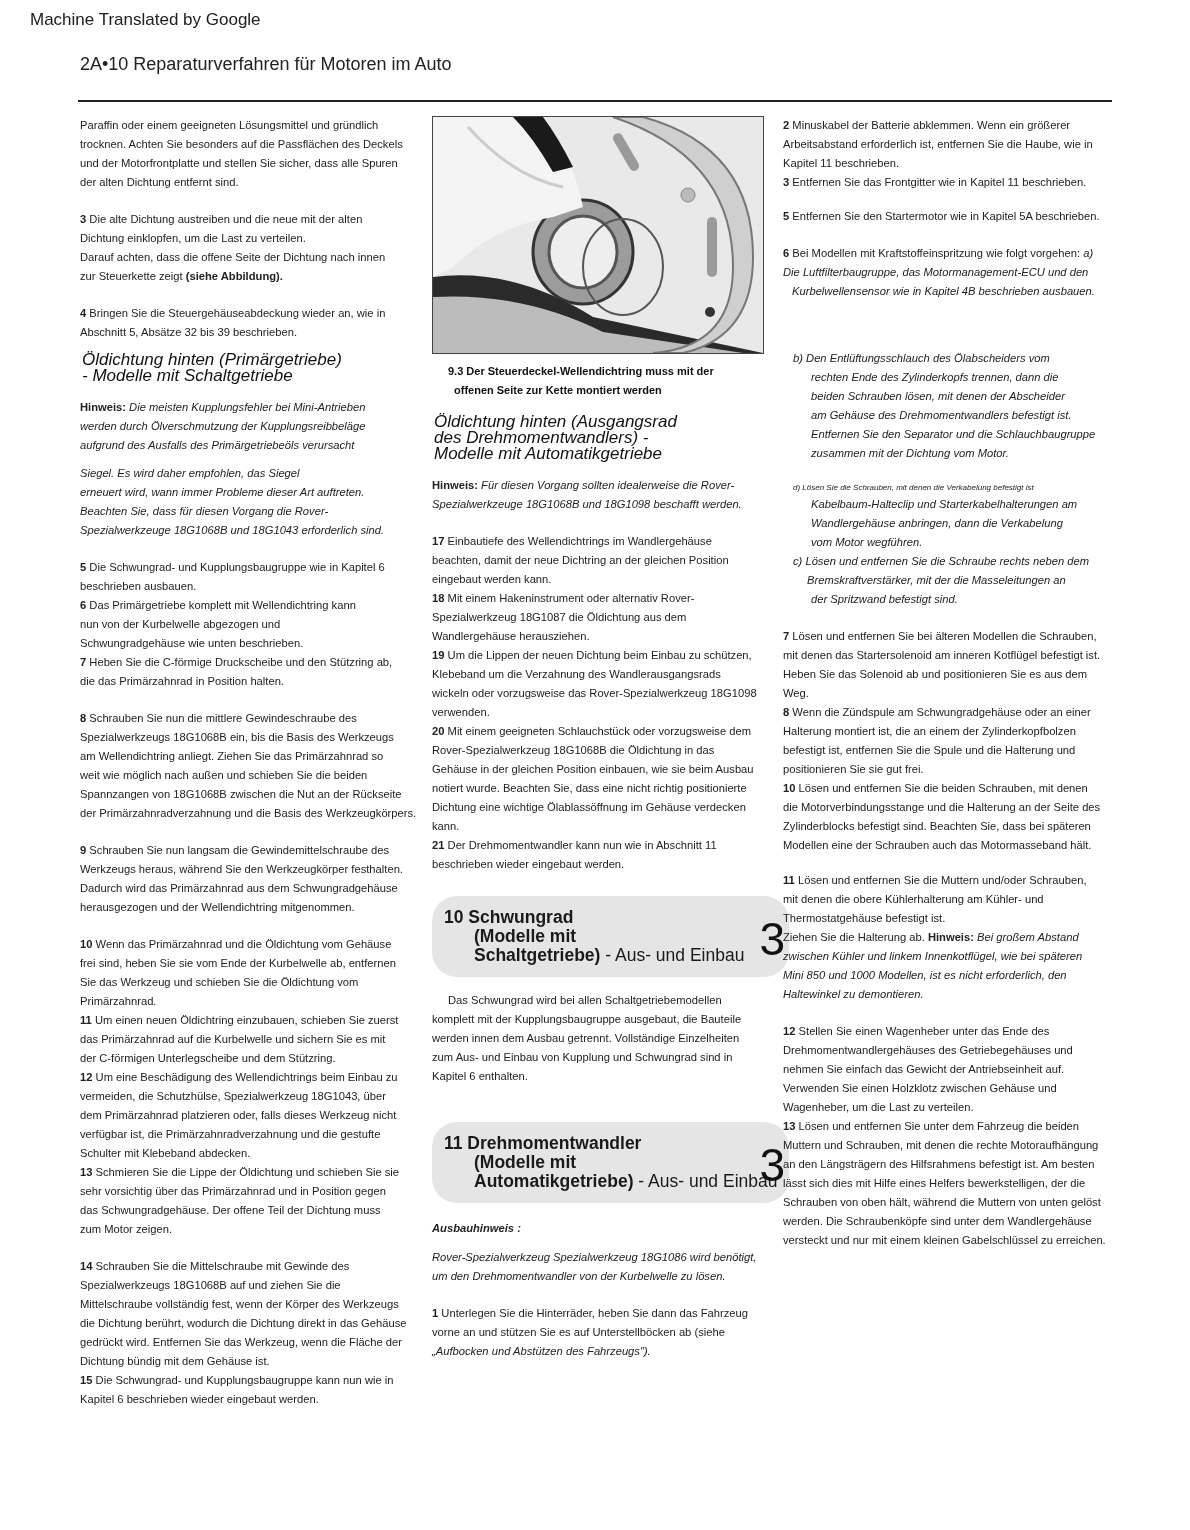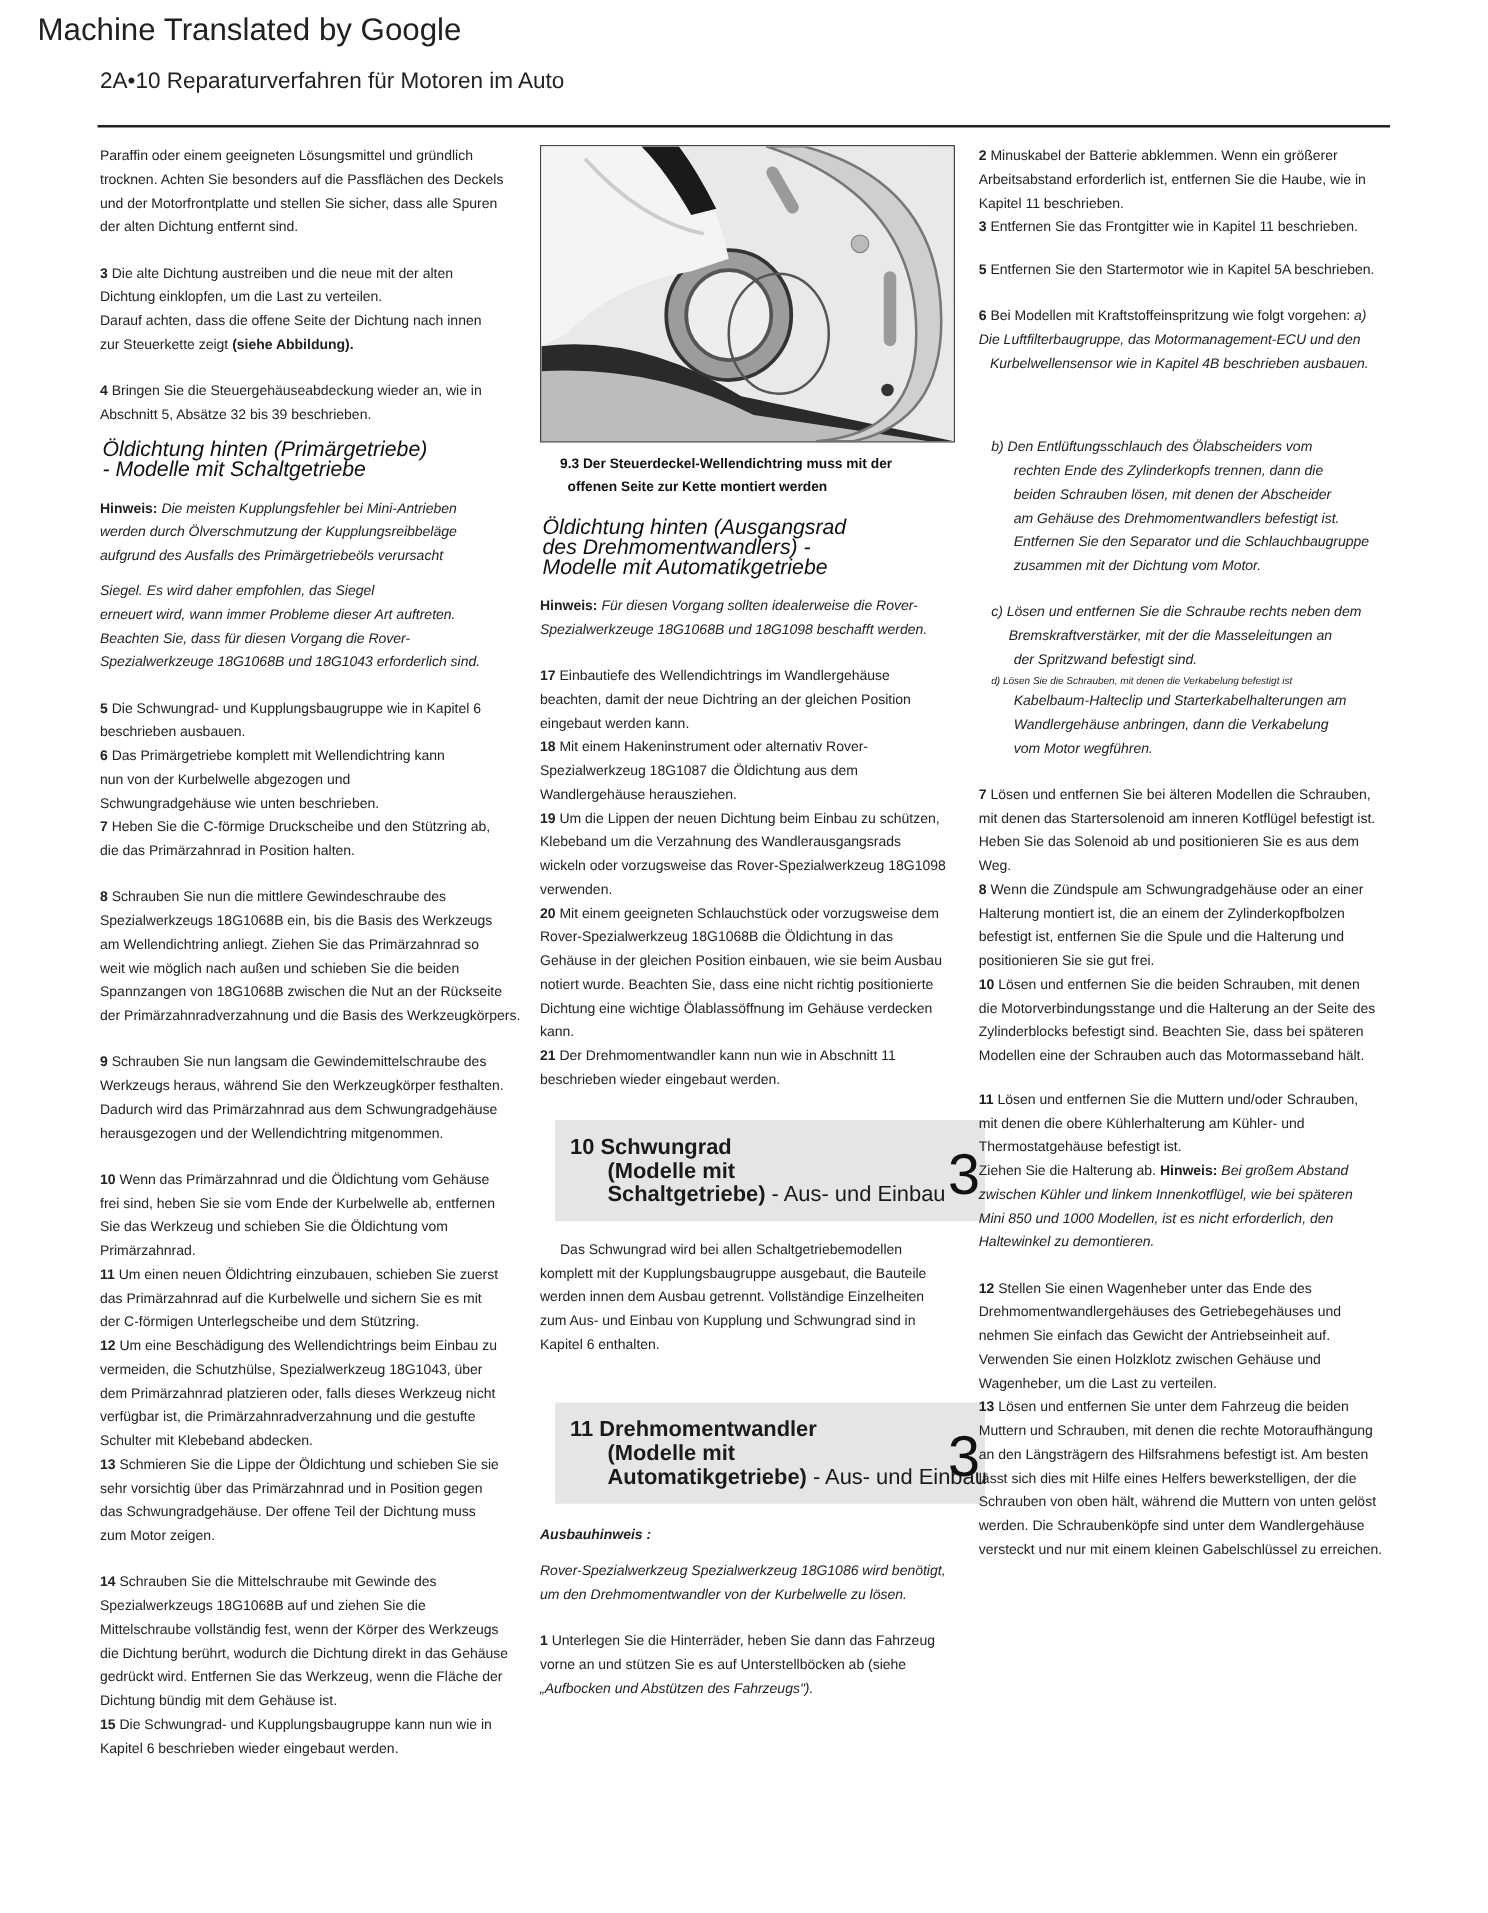--- a/index.html
+++ b/index.html
@@ -1,34 +1,34 @@
 <!DOCTYPE html>
 <html><head>
 <meta charset="utf-8">
 <style>
   html, body { margin: 0; padding: 0; background: #ffffff; }
   body { width: 1190px; height: 1530px; position: relative; overflow: hidden; font-family: "Liberation Sans", sans-serif; color: #1a1a1a; }
-  .mt { position: absolute; left: 30px; top: 10px; font-size: 25px; color: #202020; }
+  .mt { position: absolute; left: 30px; top: 10px; font-size: 17px; color: #202020; }
   .running-head { position: absolute; left: 80px; top: 54px; font-size: 18px; color: #222; }
   .rule { position: absolute; left: 78px; top: 100px; width: 1034px; height: 2px; background: #222; }
   .col { position: absolute; top: 116px; font-size: 11.2px; line-height: 19px; color: #222; }
   .col1 { left: 80px; width: 350px; }
   .col2 { left: 432px; width: 340px; }
   .col3 { left: 783px; width: 340px; }
   .p { margin: 0; }
   .gap { height: 18px; }
   .gap-s { height: 8px; }
   b.n { font-weight: bold; }
   .i { font-style: italic; }
   .h2 { font-weight: normal; font-style: italic; font-size: 17px; line-height: 16px; margin: 2px 0 14px 2px; color: #111; }
   .ind2 { padding-left: 28px; }
   .tiny { font-size: 8px; line-height: 14px; }
   .photo { position: relative; width: 330px; height: 236px; border: 1px solid #444; background: linear-gradient(135deg,#f2f2f2 0%,#dcdcdc 40%,#bdbdbd 60%,#e8e8e8 100%); overflow: hidden; }
   .caption { font-weight: bold; font-size: 11px; line-height: 19px; margin: 8px 0 14px 16px; color: #111; }
-  .secbox { position: relative; background: #e5e5e5; width: 328px; padding: 12px 4px 12px 12px; margin-left: 12px; }
+  .secbox { position: relative; background: #e5e5e5; width: 328px; padding: 12px 17px 12px 12px; margin-left: 0; border-radius: 25px; }
   .secbox .title { font-size: 17.5px; font-weight: bold; line-height: 19px; color: #1a1a1a; }
   .secbox .title .t2 { padding-left: 30px; display: block; }
   .secbox .normal { font-weight: normal; }
   .secbox .big3 { position: absolute; right: 4px; top: 20px; font-size: 46px; line-height: 46px; font-weight: normal; color: #111; }
 </style>
 </head>
 <body>
 
 <div class="mt">Machine Translated by Google</div>
 <div class="running-head">2A•10 Reparaturverfahren für Motoren im Auto</div>
@@ -261,29 +261,29 @@
   <div>
     <div class="p i" style="padding-left:10px">b) Den Entlüftungsschlauch des Ölabscheiders vom</div>
     <div class="p i ind2">rechten Ende des Zylinderkopfs trennen, dann die</div>
     <div class="p i ind2">beiden Schrauben lösen, mit denen der Abscheider</div>
     <div class="p i ind2">am Gehäuse des Drehmomentwandlers befestigt ist.</div>
     <div class="p i ind2">Entfernen Sie den Separator und die Schlauchbaugruppe</div>
     <div class="p i ind2">zusammen mit der Dichtung vom Motor.</div>
   </div>
   <div class="gap"></div>
   <div>
-    <div class="p i" style="padding-left:10px">c) Lösen und entfernen Sie die Schraube rechts neben dem</div>
-    <div class="p i ind2" style="padding-left:24px">Bremskraftverstärker, mit der die Masseleitungen an</div>
-    <div class="p i ind2">der Spritzwand befestigt sind.</div>
-  </div>
-  <div>
     <div class="p i tiny" style="padding-left:10px">d) Lösen Sie die Schrauben, mit denen die Verkabelung befestigt ist</div>
     <div class="p i ind2">Kabelbaum-Halteclip und Starterkabelhalterungen am</div>
     <div class="p i ind2">Wandlergehäuse anbringen, dann die Verkabelung</div>
     <div class="p i ind2">vom Motor wegführen.</div>
+  </div>
+  <div>
+    <div class="p i" style="padding-left:10px">c) Lösen und entfernen Sie die Schraube rechts neben dem</div>
+    <div class="p i ind2" style="padding-left:24px">Bremskraftverstärker, mit der die Masseleitungen an</div>
+    <div class="p i ind2">der Spritzwand befestigt sind.</div>
   </div>
   <div class="gap"></div>
   <div id="col3-paras-a">
       <div>
         <div class="p"><b class="n">7</b><span> Lösen und entfernen Sie bei älteren Modellen die Schrauben,</span></div>
         <div class="p">mit denen das Startersolenoid am inneren Kotflügel befestigt ist.</div>
         <div class="p">Heben Sie das Solenoid ab und positionieren Sie es aus dem</div>
         <div class="p">Weg.</div>
       </div>
       <div>

